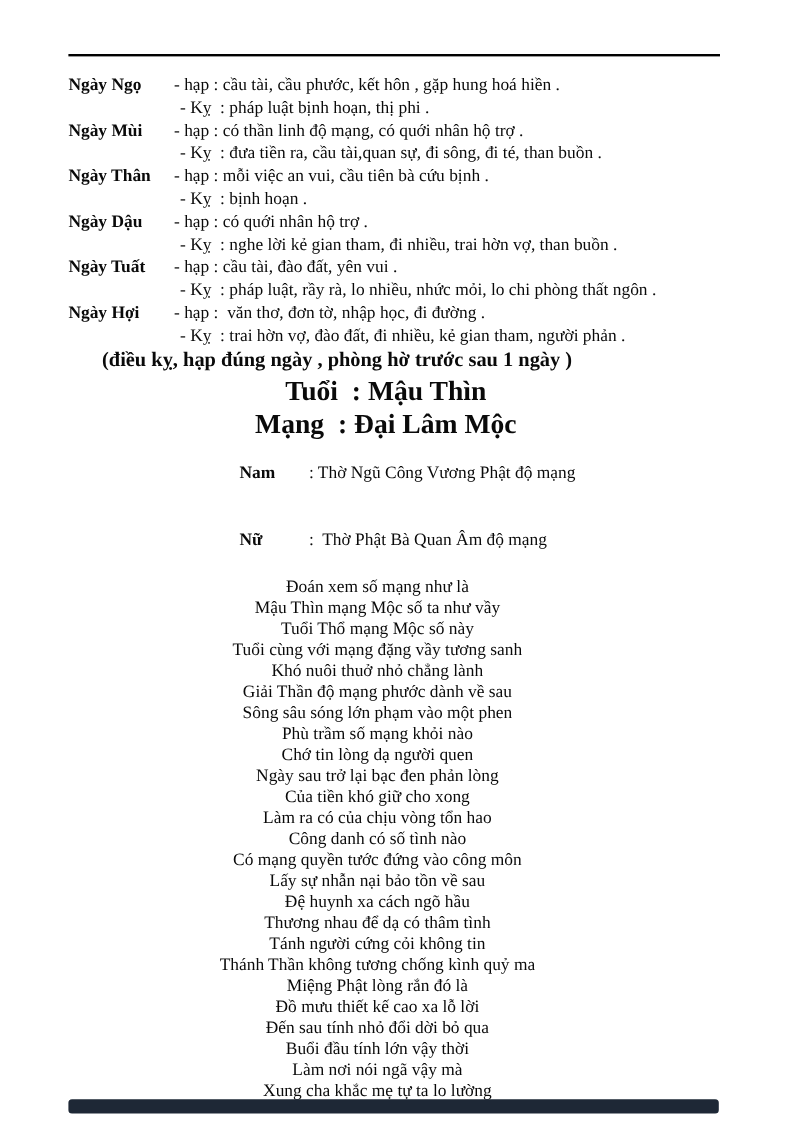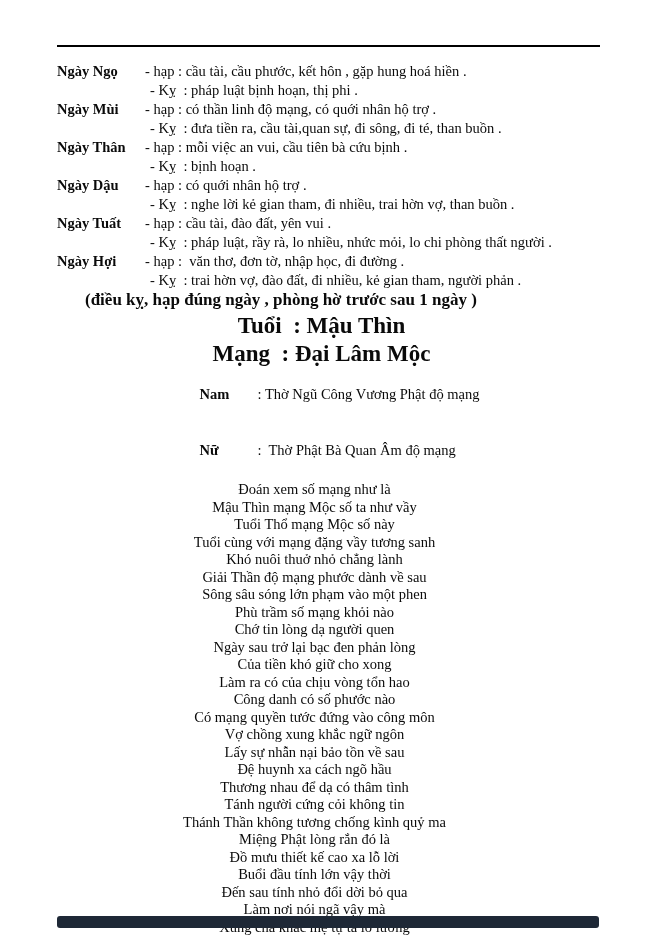--- a/index.html
+++ b/index.html
@@ -68,21 +68,21 @@
       <span class="day-ky">- Kỵ  : bịnh hoạn .</span>
     </div>
     <div class="day-row">
       <span class="day-label">Ngày Dậu</span>
       <span class="day-hap">- hạp : có quới nhân hộ trợ .</span>
       <span class="day-ky">- Kỵ  : nghe lời kẻ gian tham, đi nhiều, trai hờn vợ, than buồn .</span>
     </div>
     <div class="day-row">
       <span class="day-label">Ngày Tuất</span>
       <span class="day-hap">- hạp : cầu tài, đào đất, yên vui .</span>
-      <span class="day-ky">- Kỵ  : pháp luật, rầy rà, lo nhiều, nhức mỏi, lo chi phòng thất người .</span>
+      <span class="day-ky">- Kỵ  : pháp luật, rầy rà, lo nhiều, nhức mỏi, lo chi phòng thất ngôn .</span>
     </div>
     <div class="day-row">
       <span class="day-label">Ngày Hợi</span>
       <span class="day-hap">- hạp :  văn thơ, đơn tờ, nhập học, đi đường .</span>
       <span class="day-ky">- Kỵ  : trai hờn vợ, đào đất, đi nhiều, kẻ gian tham, người phản .</span>
     </div>
   </div>
 
   <div class="note">(điều kỵ, hạp đúng ngày , phòng hờ trước sau 1 ngày )</div>
 
@@ -102,31 +102,30 @@
     <div class="poem-line">Tuổi Thổ mạng Mộc số này</div>
     <div class="poem-line">Tuổi cùng với mạng đặng vầy tương sanh</div>
     <div class="poem-line">Khó nuôi thuở nhỏ chẳng lành</div>
     <div class="poem-line">Giải Thần độ mạng phước dành về sau</div>
     <div class="poem-line">Sông sâu sóng lớn phạm vào một phen</div>
     <div class="poem-line">Phù trầm số mạng khỏi nào</div>
     <div class="poem-line">Chớ tin lòng dạ người quen</div>
     <div class="poem-line">Ngày sau trở lại bạc đen phản lòng</div>
     <div class="poem-line">Của tiền khó giữ cho xong</div>
     <div class="poem-line">Làm ra có của chịu vòng tổn hao</div>
-    <div class="poem-line">Công danh có số phước nào</div>
+    <div class="poem-line">Công danh có số tình nào</div>
     <div class="poem-line">Có mạng quyền tước đứng vào công môn</div>
-    <div class="poem-line">Vợ chồng xung khắc ngữ ngôn</div>
     <div class="poem-line">Lấy sự nhẫn nại bảo tồn về sau</div>
     <div class="poem-line">Đệ huynh xa cách ngõ hầu</div>
     <div class="poem-line">Thương nhau để dạ có thâm tình</div>
     <div class="poem-line">Tánh người cứng cỏi không tin</div>
     <div class="poem-line">Thánh Thần không tương chống kình quỷ ma</div>
     <div class="poem-line">Miệng Phật lòng rắn đó là</div>
     <div class="poem-line">Đồ mưu thiết kế cao xa lỗ lời</div>
+    <div class="poem-line">Đến sau tính nhỏ đổi dời bỏ qua</div>
     <div class="poem-line">Buổi đầu tính lớn vậy thời</div>
-    <div class="poem-line">Đến sau tính nhỏ đổi dời bỏ qua</div>
     <div class="poem-line">Làm nơi nói ngã vậy mà</div>
     <div class="poem-line">Xung cha khắc mẹ tự ta lo lường</div>
   </div>
 
   <div class="bottom-bar"></div>
 
 </div>
 
 </body></html>

